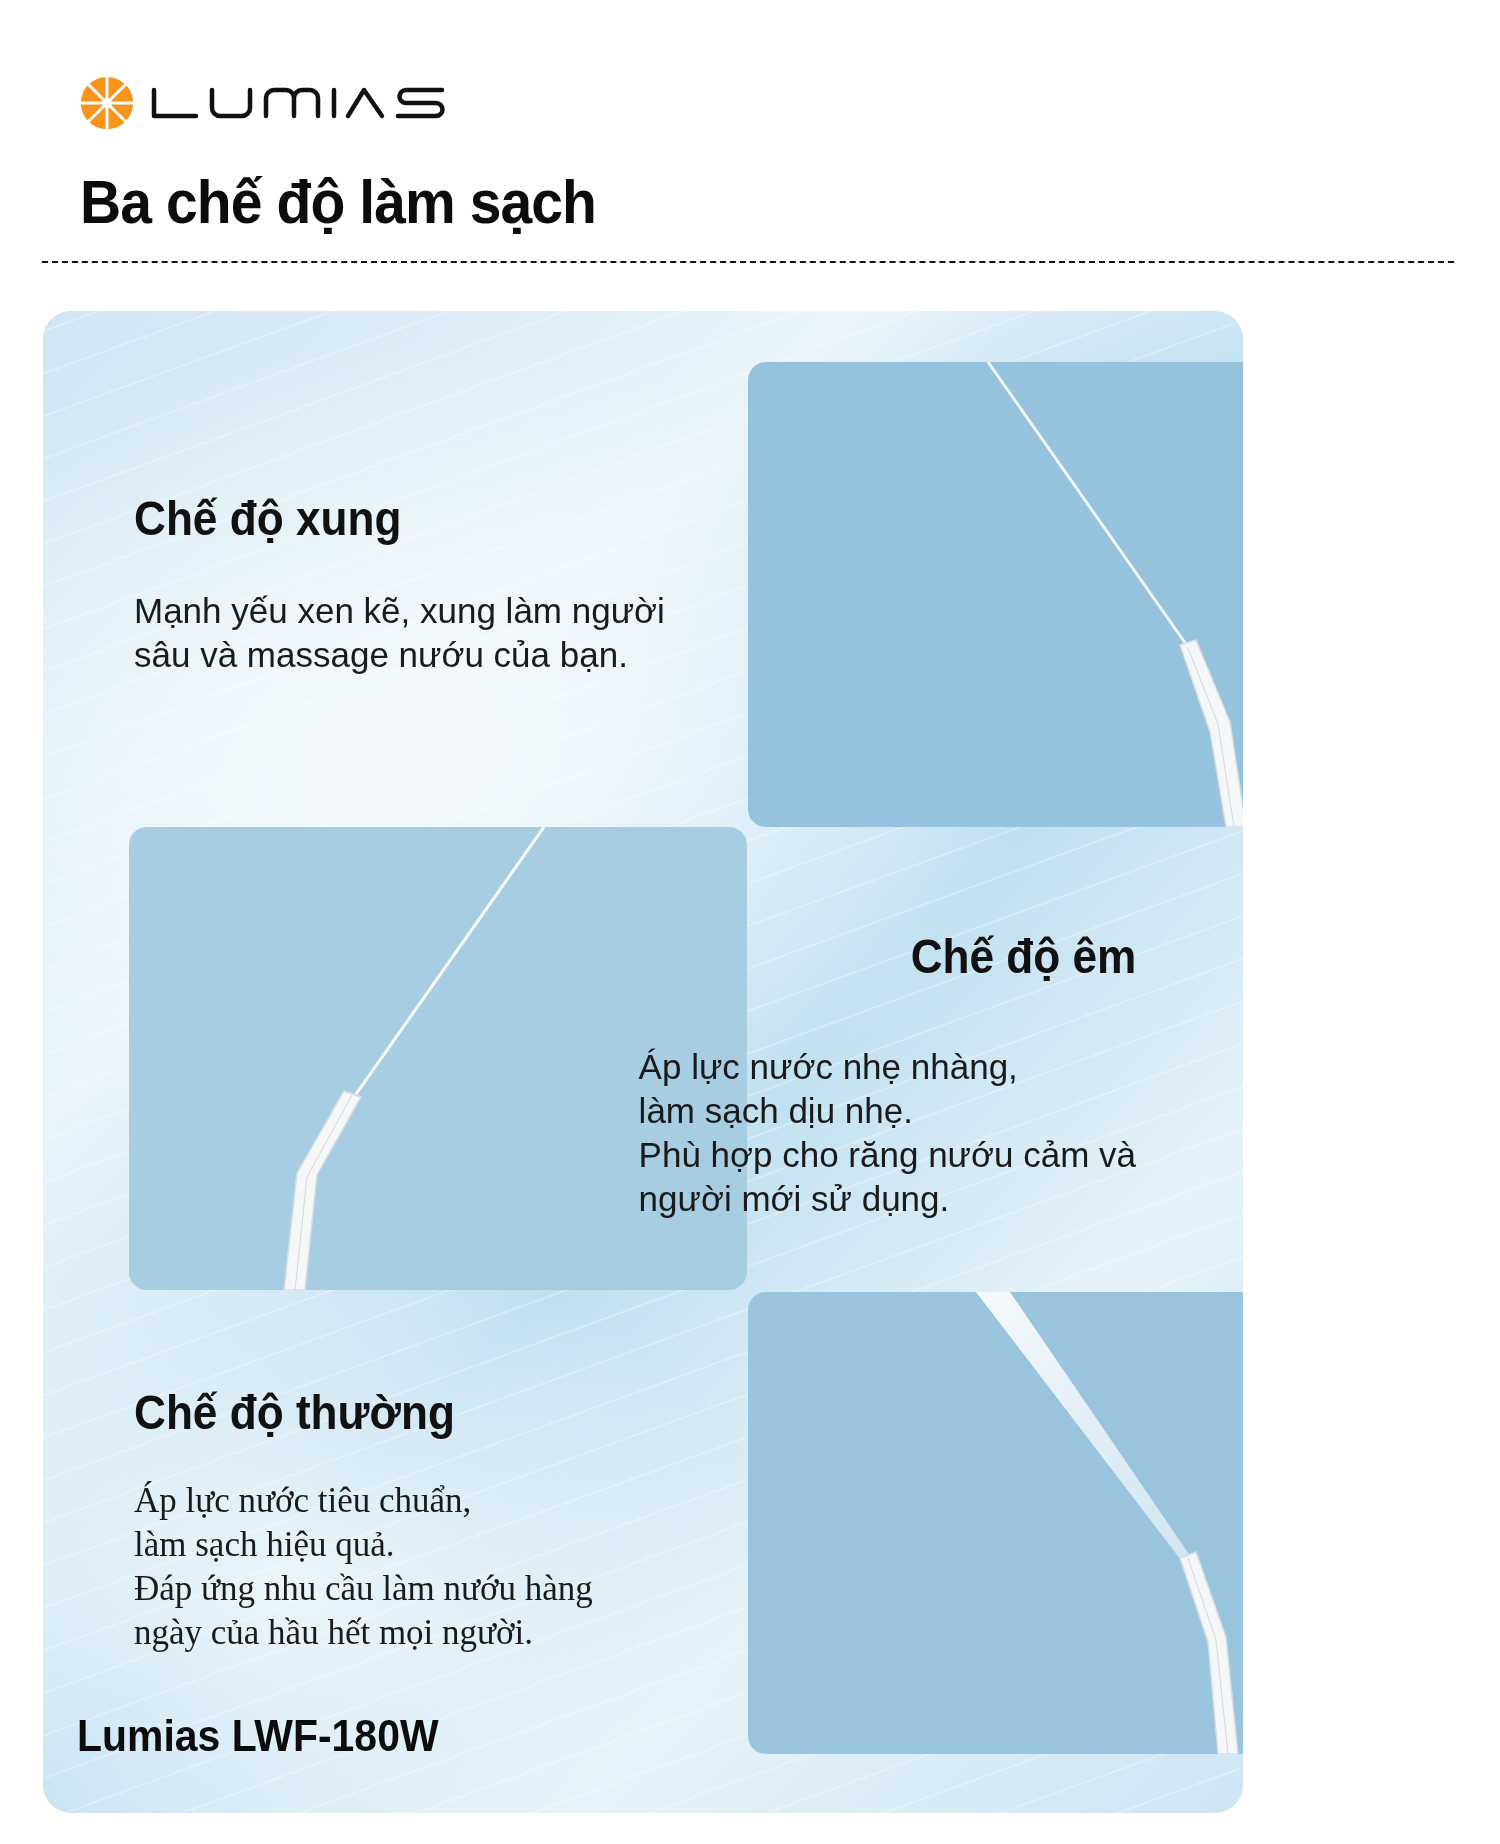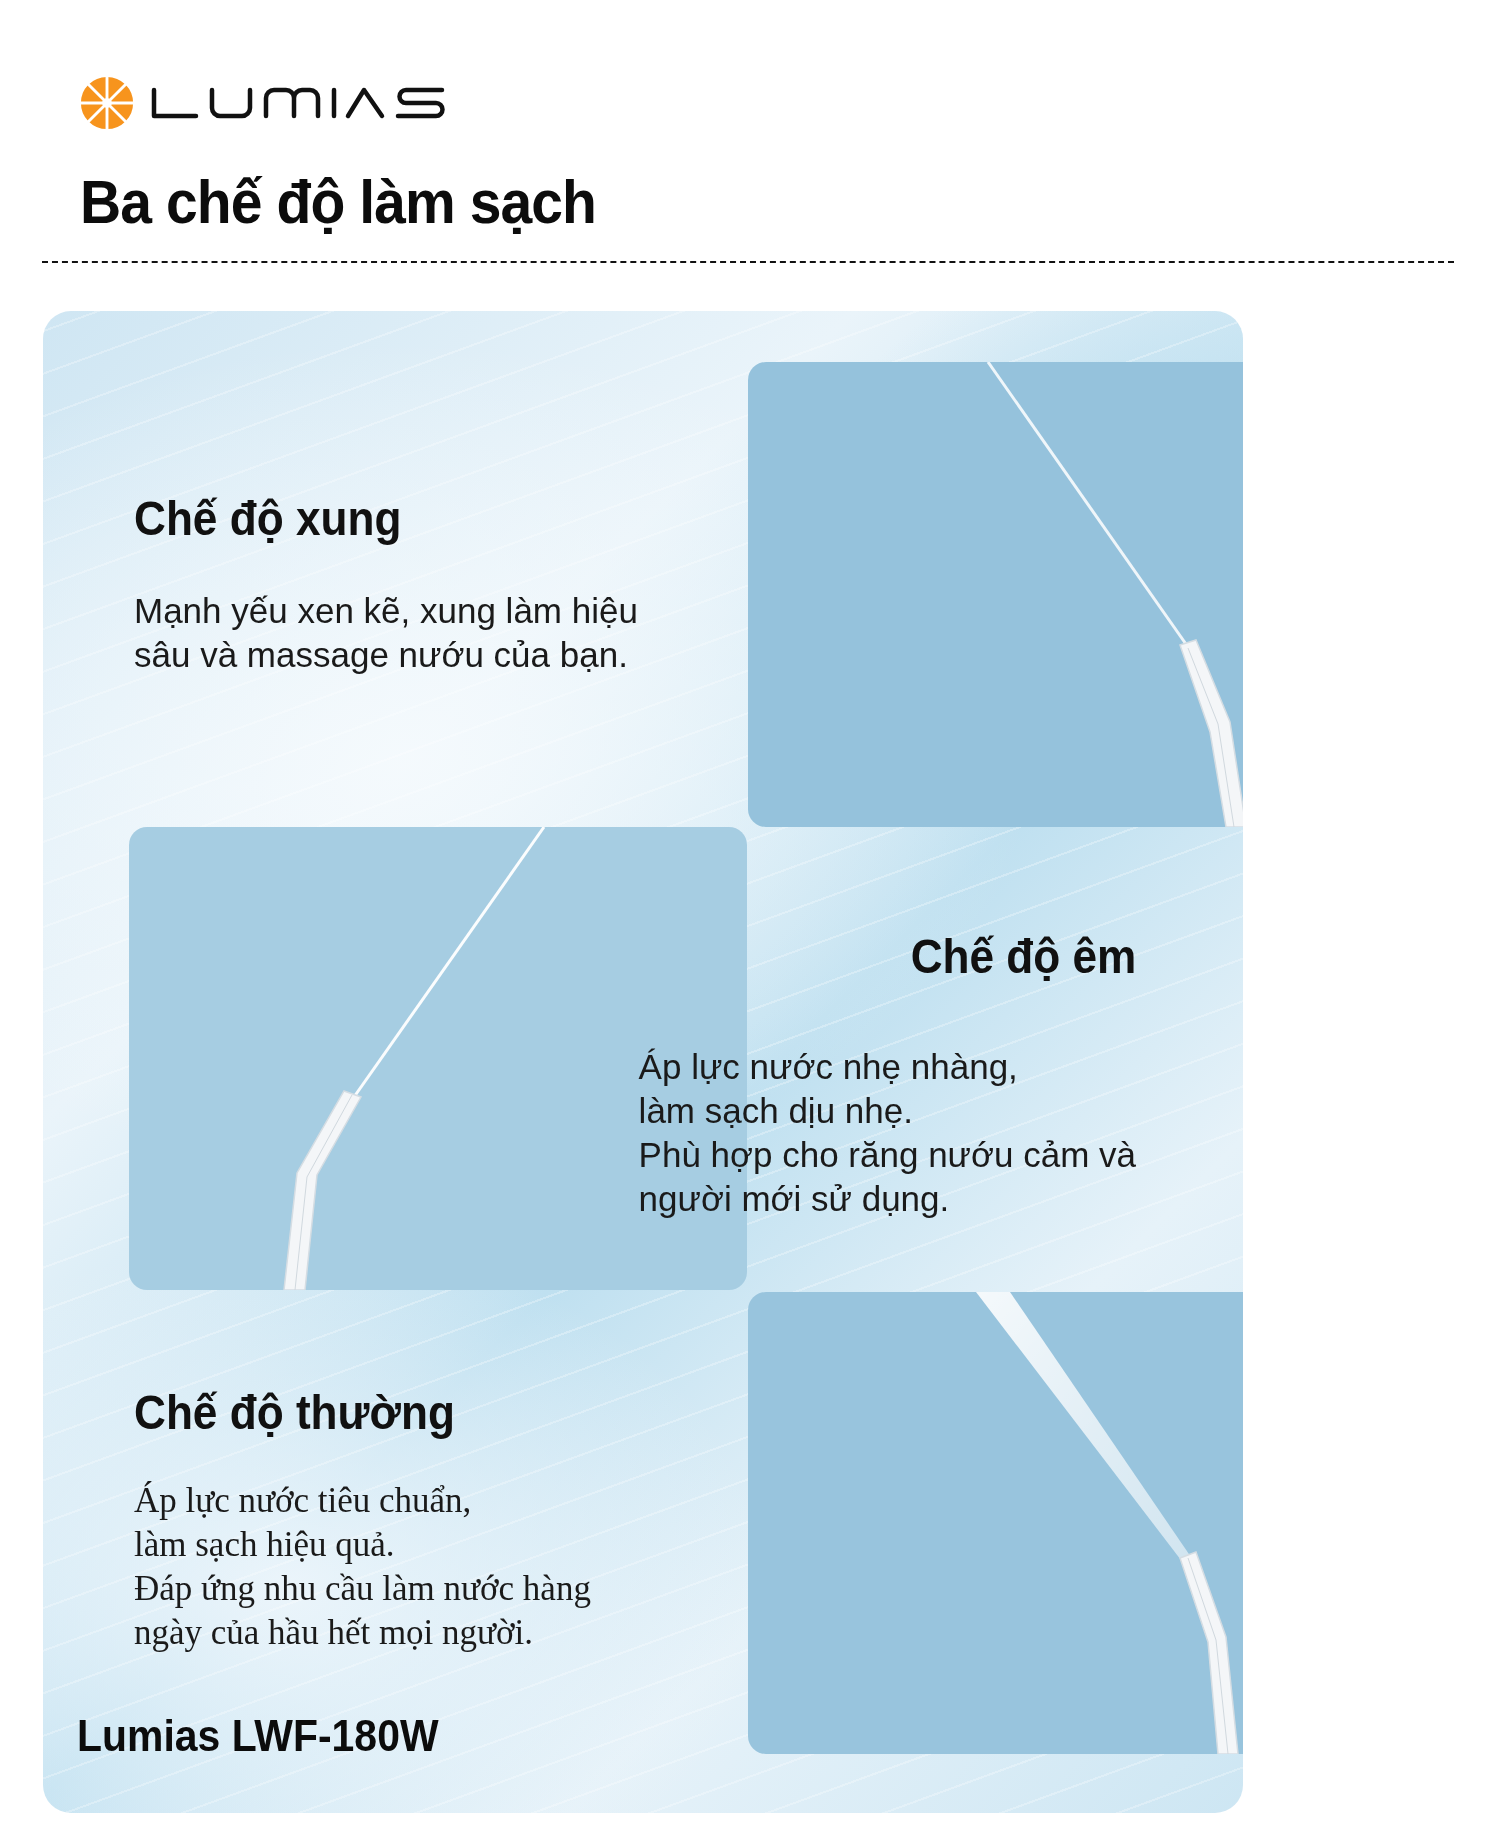--- a/index.html
+++ b/index.html
@@ -102,34 +102,34 @@
       </defs>
       <path d="M228 0 L262 0 L445 268 L436 272 Z" fill="url(#spray)"></path>
       <path d="M432 266 L448 260 L478 345 L490 462 L470 462 L460 350 Z" fill="#f4f6f8" stroke="#d5dde3" stroke-width="1.5"></path>
       <line x1="440" y1="266" x2="468" y2="348" stroke="#d0d8de" stroke-width="1"></line>
       <line x1="468" y1="348" x2="480" y2="462" stroke="#d0d8de" stroke-width="1"></line>
     </svg>
   </div>
 
   <h2 class="mode-title m1t">Chế độ xung</h2>
   <p class="mode-desc m1d">
-    <span class="line">Mạnh yếu xen kẽ, xung làm hiệu</span>
+    <span class="line">Mạnh yếu xen kẽ, xung làm người</span>
     <span class="line">sâu và massage nướu của bạn.</span>
   </p>
 
   <h2 class="mode-title m2t">Chế độ êm</h2>
   <p class="mode-desc m2d">
     <span class="line">Áp lực nước nhẹ nhàng,</span>
     <span class="line">làm sạch dịu nhẹ.</span>
     <span class="line">Phù hợp cho răng nướu cảm và</span>
     <span class="line">người mới sử dụng.</span>
   </p>
 
   <h2 class="mode-title m3t">Chế độ thường</h2>
   <p class="mode-desc m3d">
     <span class="line">Áp lực nước tiêu chuẩn,</span>
     <span class="line">làm sạch hiệu quả.</span>
-    <span class="line">Đáp ứng nhu cầu làm nước hàng</span>
+    <span class="line">Đáp ứng nhu cầu làm nướu hàng</span>
     <span class="line">ngày của hầu hết mọi người.</span>
   </p>
 
   <p class="brand">Lumias LWF-180W</p>
 </div>
 
 </body></html>

